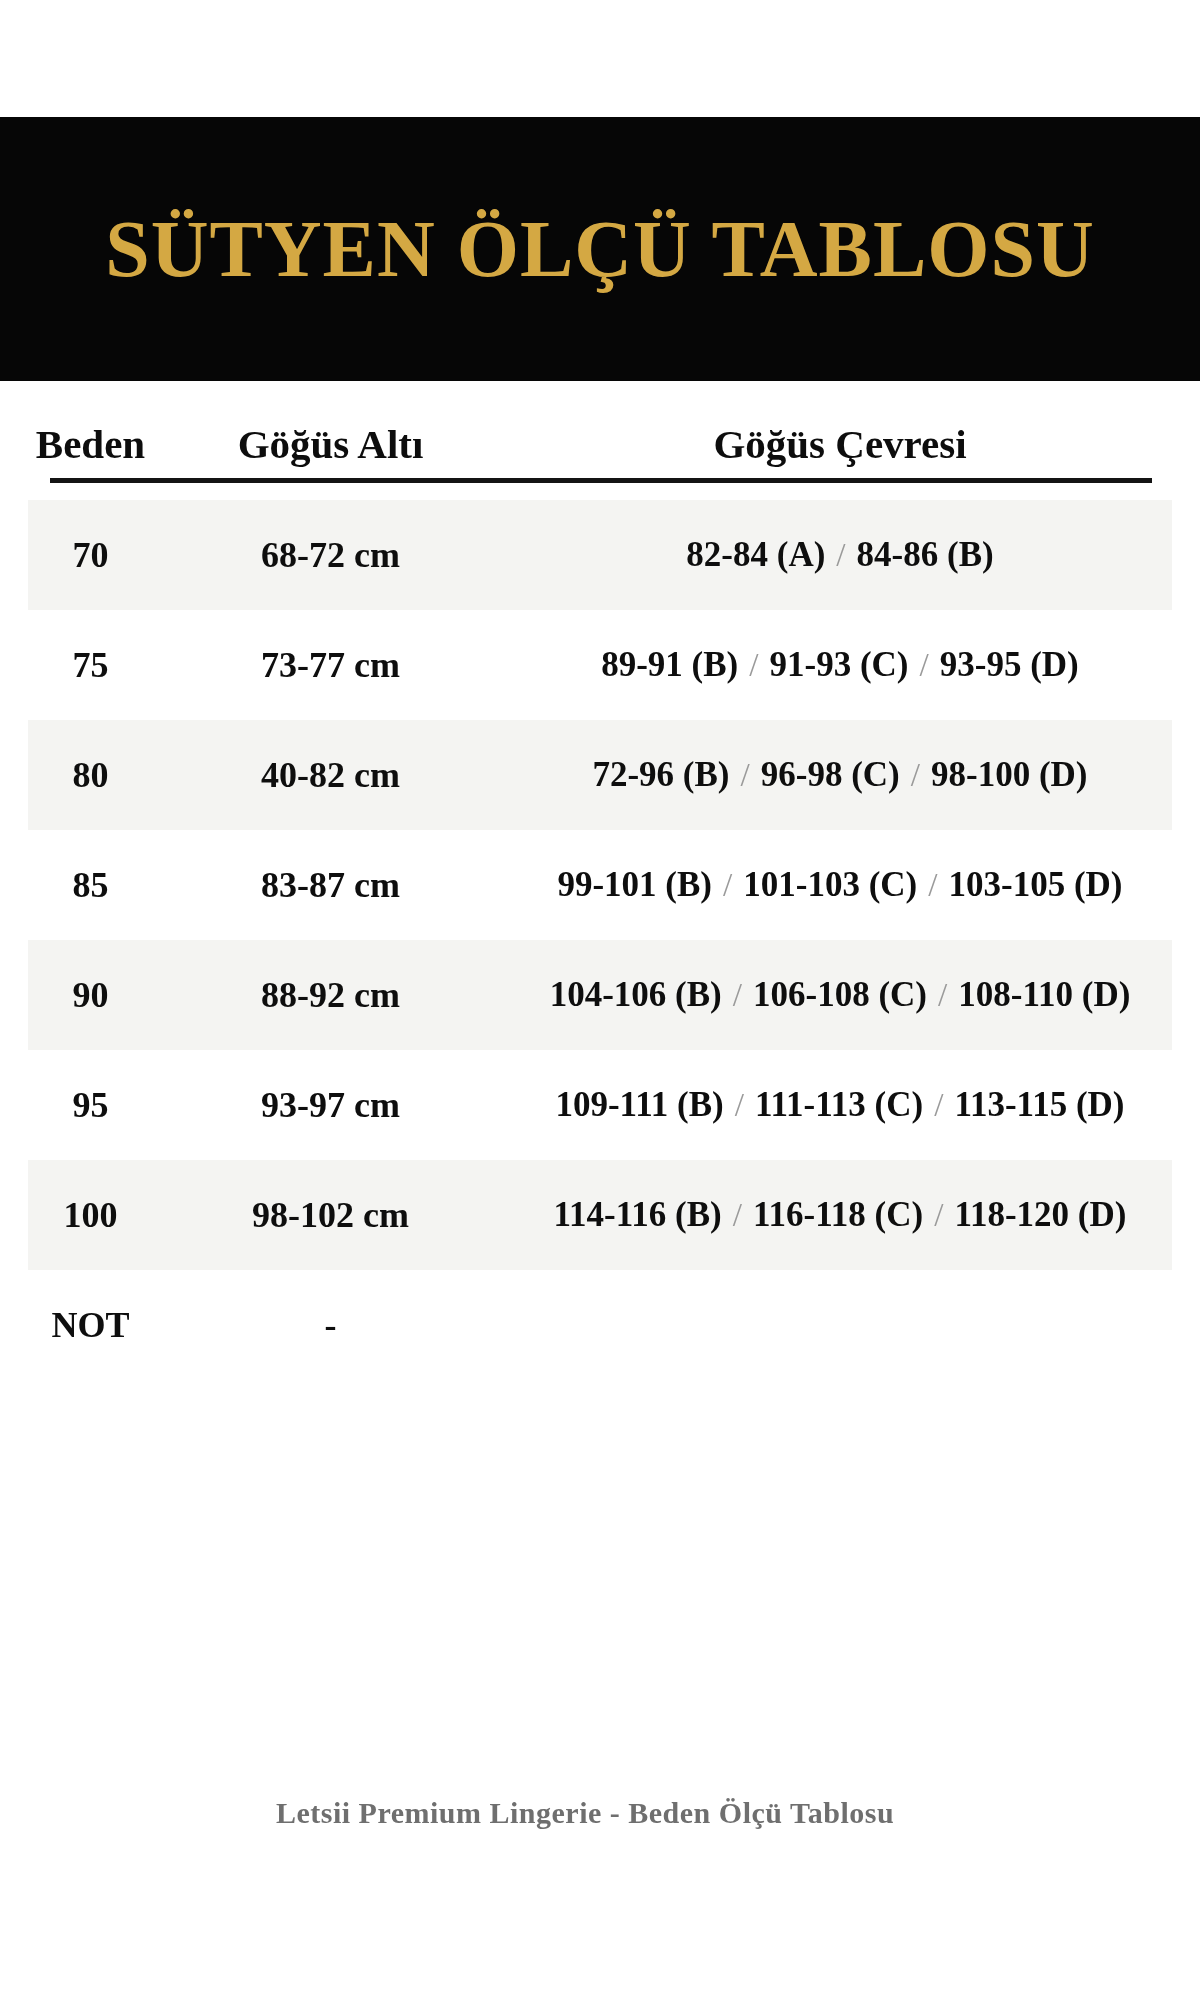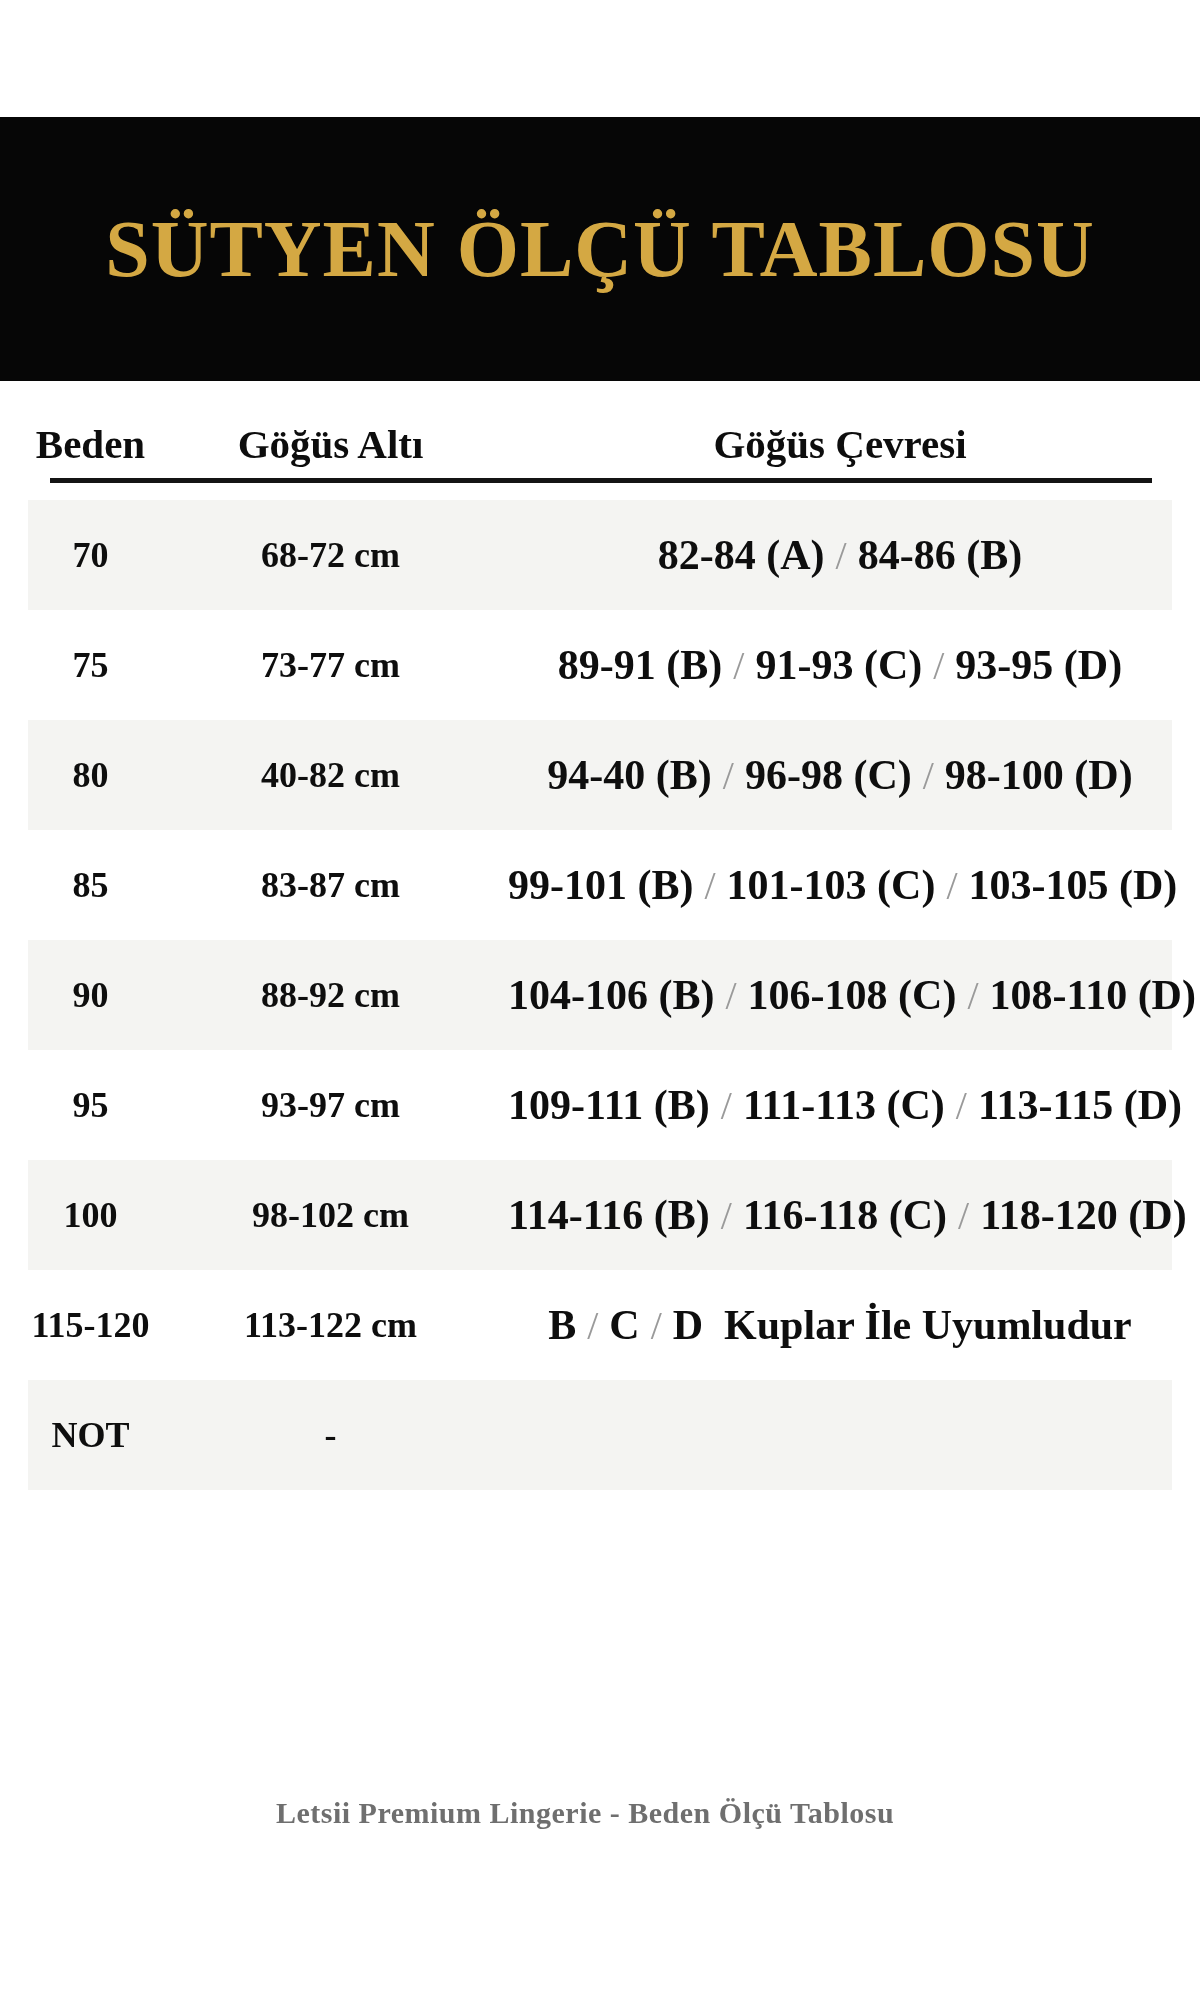--- a/index.html
+++ b/index.html
@@ -61,21 +61,21 @@
     align-items: center;
   }
   .data-row:nth-child(odd) { background: #f4f4f2; }
   .cell {
     text-align: center;
     font-weight: bold;
     color: #0e0e0e;
     font-size: 36px;
     white-space: nowrap;
   }
-  .cell-cevre { font-size: 42px; }
+  .cell-cevre { font-size: 35px; }
   .slash {
     color: #9a9a9a;
     font-weight: 400;
     margin: 0 11px;
     font-size: 0.95em;
   }
 
   
   .footer-caption {
     position: absolute;
@@ -114,21 +114,21 @@
 
   <div class="grid-row data-row">
     <div class="cell cell-beden">75</div>
     <div class="cell cell-alti">73-77 cm</div>
     <div class="cell cell-cevre"><span>89-91 (B)</span><span class="slash">/</span><span>91-93 (C)</span><span class="slash">/</span><span>93-95 (D)</span></div>
   </div>
 
   <div class="grid-row data-row">
     <div class="cell cell-beden">80</div>
     <div class="cell cell-alti">40-82 cm</div>
-    <div class="cell cell-cevre"><span>94-40 (B)</span><span class="slash">/</span><span>96-98 (C)</span><span class="slash">/</span><span>98-100 (D)</span></div>
+    <div class="cell cell-cevre"><span>72-96 (B)</span><span class="slash">/</span><span>96-98 (C)</span><span class="slash">/</span><span>98-100 (D)</span></div>
   </div>
 
   <div class="grid-row data-row">
     <div class="cell cell-beden">85</div>
     <div class="cell cell-alti">83-87 cm</div>
     <div class="cell cell-cevre"><span>99-101 (B)</span><span class="slash">/</span><span>101-103 (C)</span><span class="slash">/</span><span>103-105 (D)</span></div>
   </div>
 
   <div class="grid-row data-row">
     <div class="cell cell-beden">90</div>
@@ -142,25 +142,20 @@
     <div class="cell cell-cevre"><span>109-111 (B)</span><span class="slash">/</span><span>111-113 (C)</span><span class="slash">/</span><span>113-115 (D)</span></div>
   </div>
 
   <div class="grid-row data-row">
     <div class="cell cell-beden">100</div>
     <div class="cell cell-alti">98-102 cm</div>
     <div class="cell cell-cevre"><span>114-116 (B)</span><span class="slash">/</span><span>116-118 (C)</span><span class="slash">/</span><span>118-120 (D)</span></div>
   </div>
 
 
-  <div class="grid-row data-row">
-    <div class="cell cell-beden">115-120</div>
-    <div class="cell cell-alti">113-122 cm</div>
-    <div class="cell cell-cevre"><span>B</span><span class="slash">/</span><span>C</span><span class="slash">/</span><span>D&nbsp; Kuplar İle Uyumludur</span></div>
-  </div>
 
   <div class="grid-row data-row">
     <div class="cell cell-beden">NOT</div>
     <div class="cell cell-alti">-</div>
   </div>
 </div>
   </div>
 
   <div class="footer-caption">Letsii Premium Lingerie - Beden Ölçü Tablosu</div>
 

